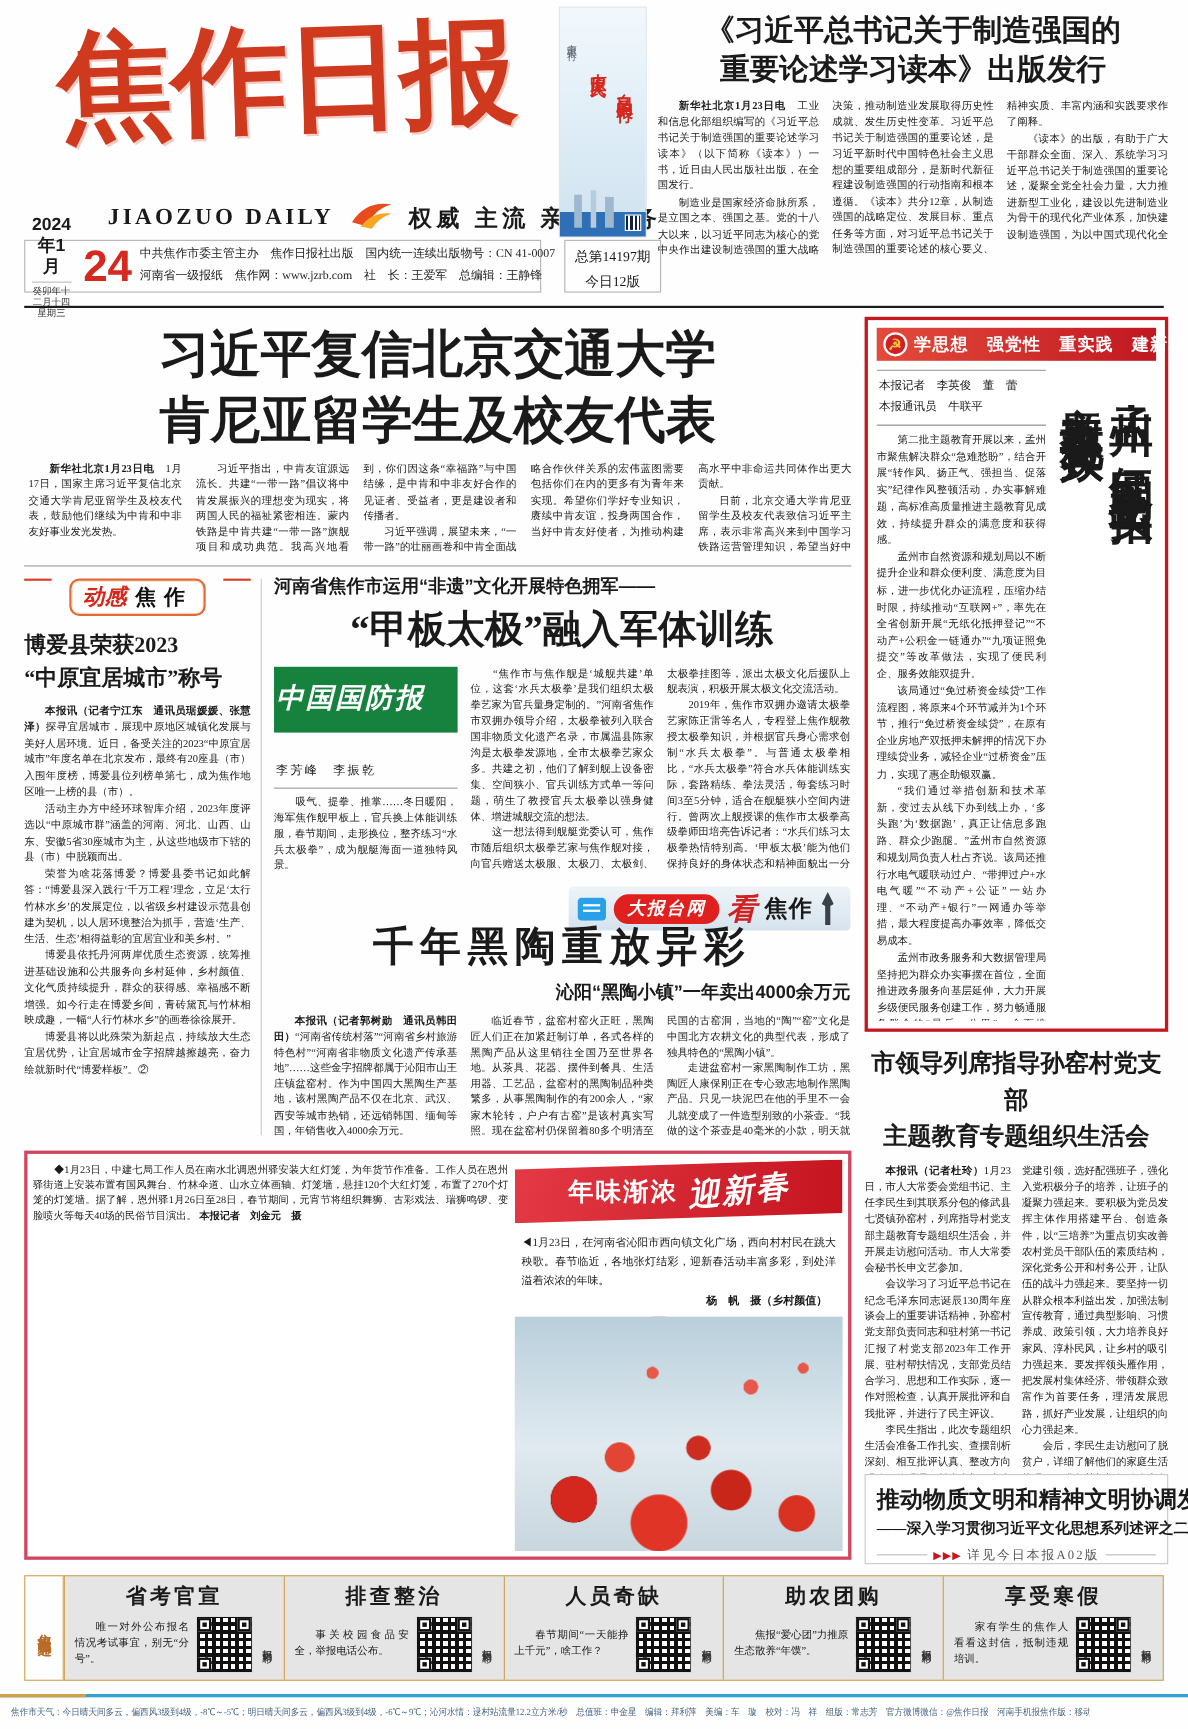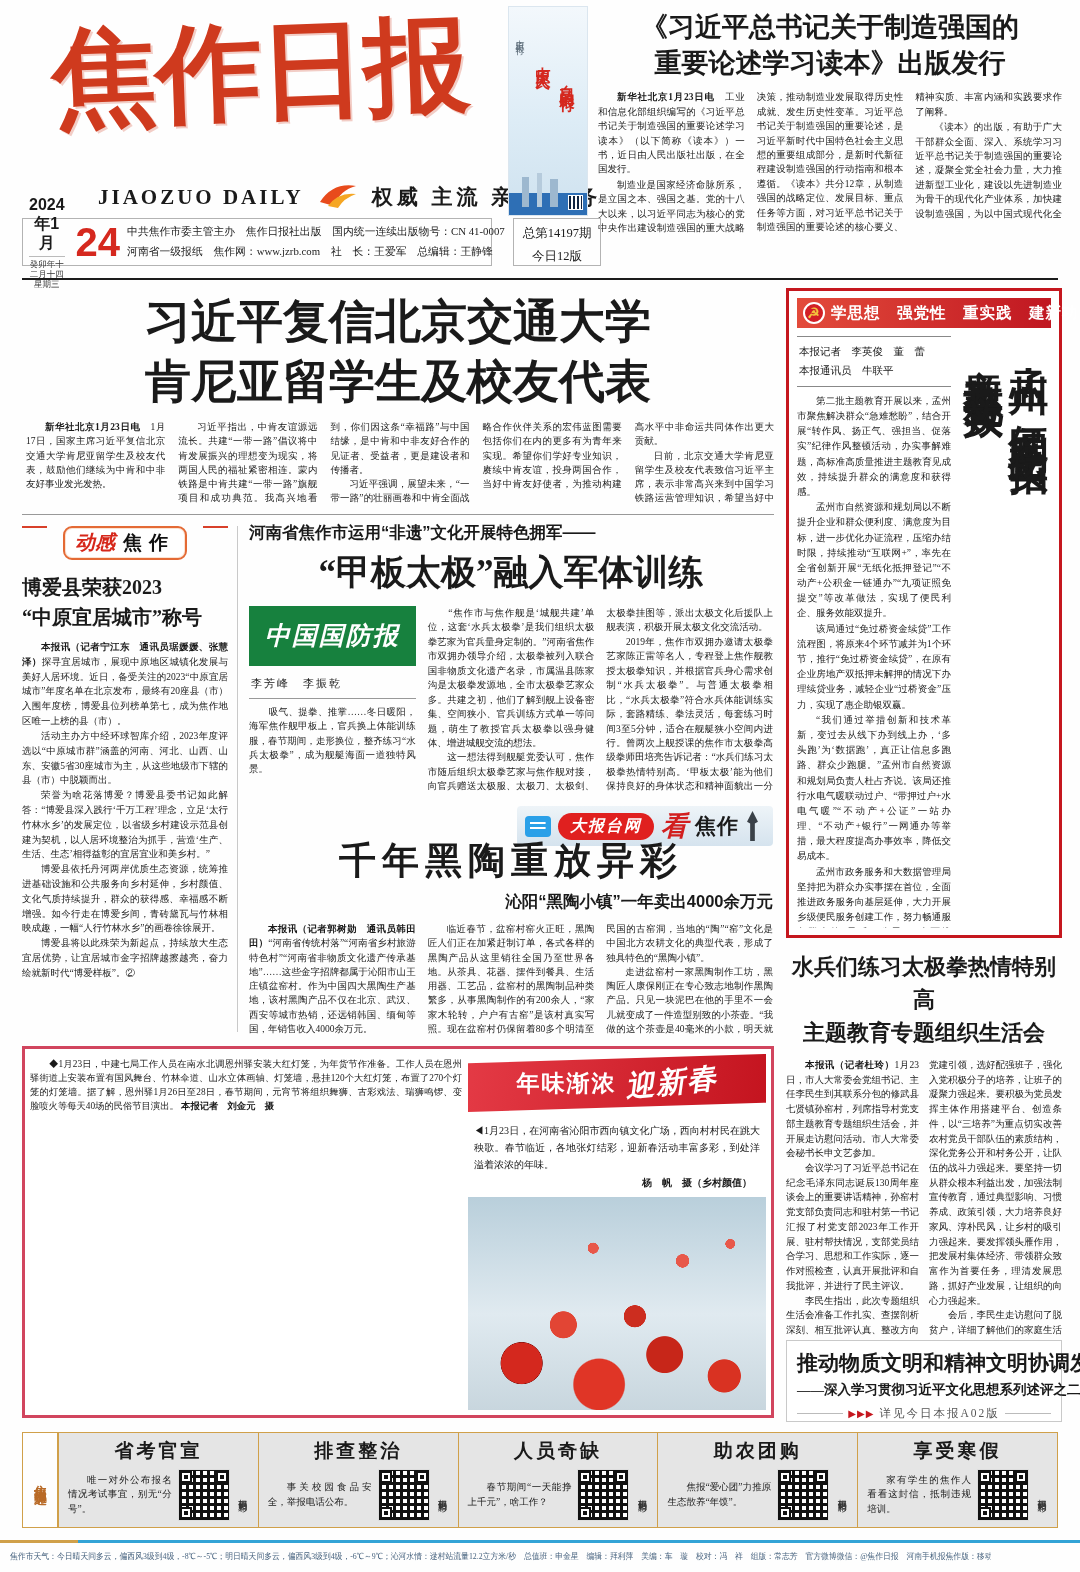--- a/index.html
+++ b/index.html
@@ -70,21 +70,21 @@
 .boai-body{margin-top:8px;font-size:9.5px;line-height:1.56;height:398px;overflow:hidden}
 .vdiv{position:absolute;left:237px;top:526px;width:1px;height:506px;background:#c9c9c9}
 
 
 .jiaban{position:absolute;left:249px;top:522px;width:524px}
 .jb-kicker{font-size:16.5px;font-weight:bold;font-family:"Liberation Sans",sans-serif}
 .jb-title{font-size:35px;font-weight:bold;text-align:center;margin-top:5px}
 .jb-cols{margin-top:10px;column-count:3;column-gap:12px;font-size:9.5px;line-height:1.52;
   height:196px;overflow:hidden}
 .gf-logo{background:#17813e;color:#fff;font-size:25px;font-weight:bold;font-style:italic;
-  text-align:center;padding:11px 2px;letter-spacing:2px;margin-bottom:6px}
+  text-align:left;padding:11px 2px;letter-spacing:2px;margin-bottom:24px}
 .jb-byline{font-size:11px;padding:3px 2px 6px;border-bottom:1px solid #999;margin-bottom:6px;
   letter-spacing:2px}
 .kan-banner{margin-top:4px;margin-left:auto;width:256px;height:40px;display:flex;align-items:center;
   gap:7px;background:linear-gradient(180deg,#eef4f8,#d5e3ee);padding:0 8px;border-radius:4px}
 .chat-icon{width:26px;height:21px;border-radius:4px;position:relative;flex:none;
   background:linear-gradient(#fff,#fff) 50% 32%/60% 2px no-repeat,
              linear-gradient(#fff,#fff) 50% 58%/60% 2px no-repeat,#2aa0e8}
 .chat-icon:after{content:"";position:absolute;left:4px;bottom:-5px;border:5px solid transparent;
   border-top-color:#2aa0e8;border-left-width:3px;border-right-width:3px}
 .kan-pill{background:#e0201f;color:#fff;font-weight:bold;font-style:italic;font-size:16px;
@@ -353,21 +353,21 @@
         <p>孟州市政务服务和大数据管理局坚持把为群众办实事摆在首位，全面推进政务服务向基层延伸，大力开展乡级便民服务创建工作，努力畅通服务群众的“最后一公里”。全面推行“网办+帮办代办”机制，推广使用“网上办”“掌上办”和“自助办”等新兴服务模式，在“焦我办”APP上拓展孟州分厅功能，水、电、气、暖等与群众生产生活密切相关的高频政务服务事项已上线运行。</p>
 
       </div>
       <div class="mz-vtitle">孟州：便民利企出实招
 主题教育见实效</div>
     </div>
   </div>
 
   <div class="sunyao">
     <div class="sy-title">
-      <div>水兵们练习太极拳热情特别高</div>
+      <div>市领导列席指导孙窑村党支部</div>
       <div>主题教育专题组织生活会</div>
     </div>
     <div class="sy-cols jcol">
       <p class="ind"><b class="lead-in">本报讯（记者杜玲）</b><span>1月23日，市人大常委会党组书记、主任李民生到其联系分包的修武县七贤镇孙窑村，列席指导村党支部主题教育专题组织生活会，并开展走访慰问活动。市人大常委会秘书长申文艺参加。</span></p>
       <p class="ind">会议学习了习近平总书记在纪念毛泽东同志诞辰130周年座谈会上的重要讲话精神，孙窑村党支部负责同志和驻村第一书记汇报了村党支部2023年工作开展、驻村帮扶情况，支部党员结合学习、思想和工作实际，逐一作对照检查，认真开展批评和自我批评，并进行了民主评议。</p>
       <p class="ind">李民生指出，此次专题组织生活会准备工作扎实、查摆剖析深刻、相互批评认真、整改方向明确。他强调，村党支部要突出党建引领，选好配强班子，强化入党积极分子的培养，让班子的凝聚力强起来。要积极为党员发挥主体作用搭建平台、创造条件，以“三培养”为重点切实改善农村党员干部队伍的素质结构，深化党务公开和村务公开，让队伍的战斗力强起来。要坚持一切从群众根本利益出发，加强法制宣传教育，通过典型影响、习惯养成、政策引领，大力培养良好家风、淳朴民风，让乡村的吸引力强起来。要发挥领头雁作用，把发展村集体经济、带领群众致富作为首要任务，理清发展思路，抓好产业发展，让组织的向心力强起来。</p>
       <p class="ind">会后，李民生走访慰问了脱贫户，详细了解他们的家庭生活状况，要求相关部门把群众安危冷暖放在心上，着力解决群众最关切的现实困难，用心用力用情保障改善民生，让群众真切地感受到党和政府的温暖。②</p>
     </div>
   </div>
 

